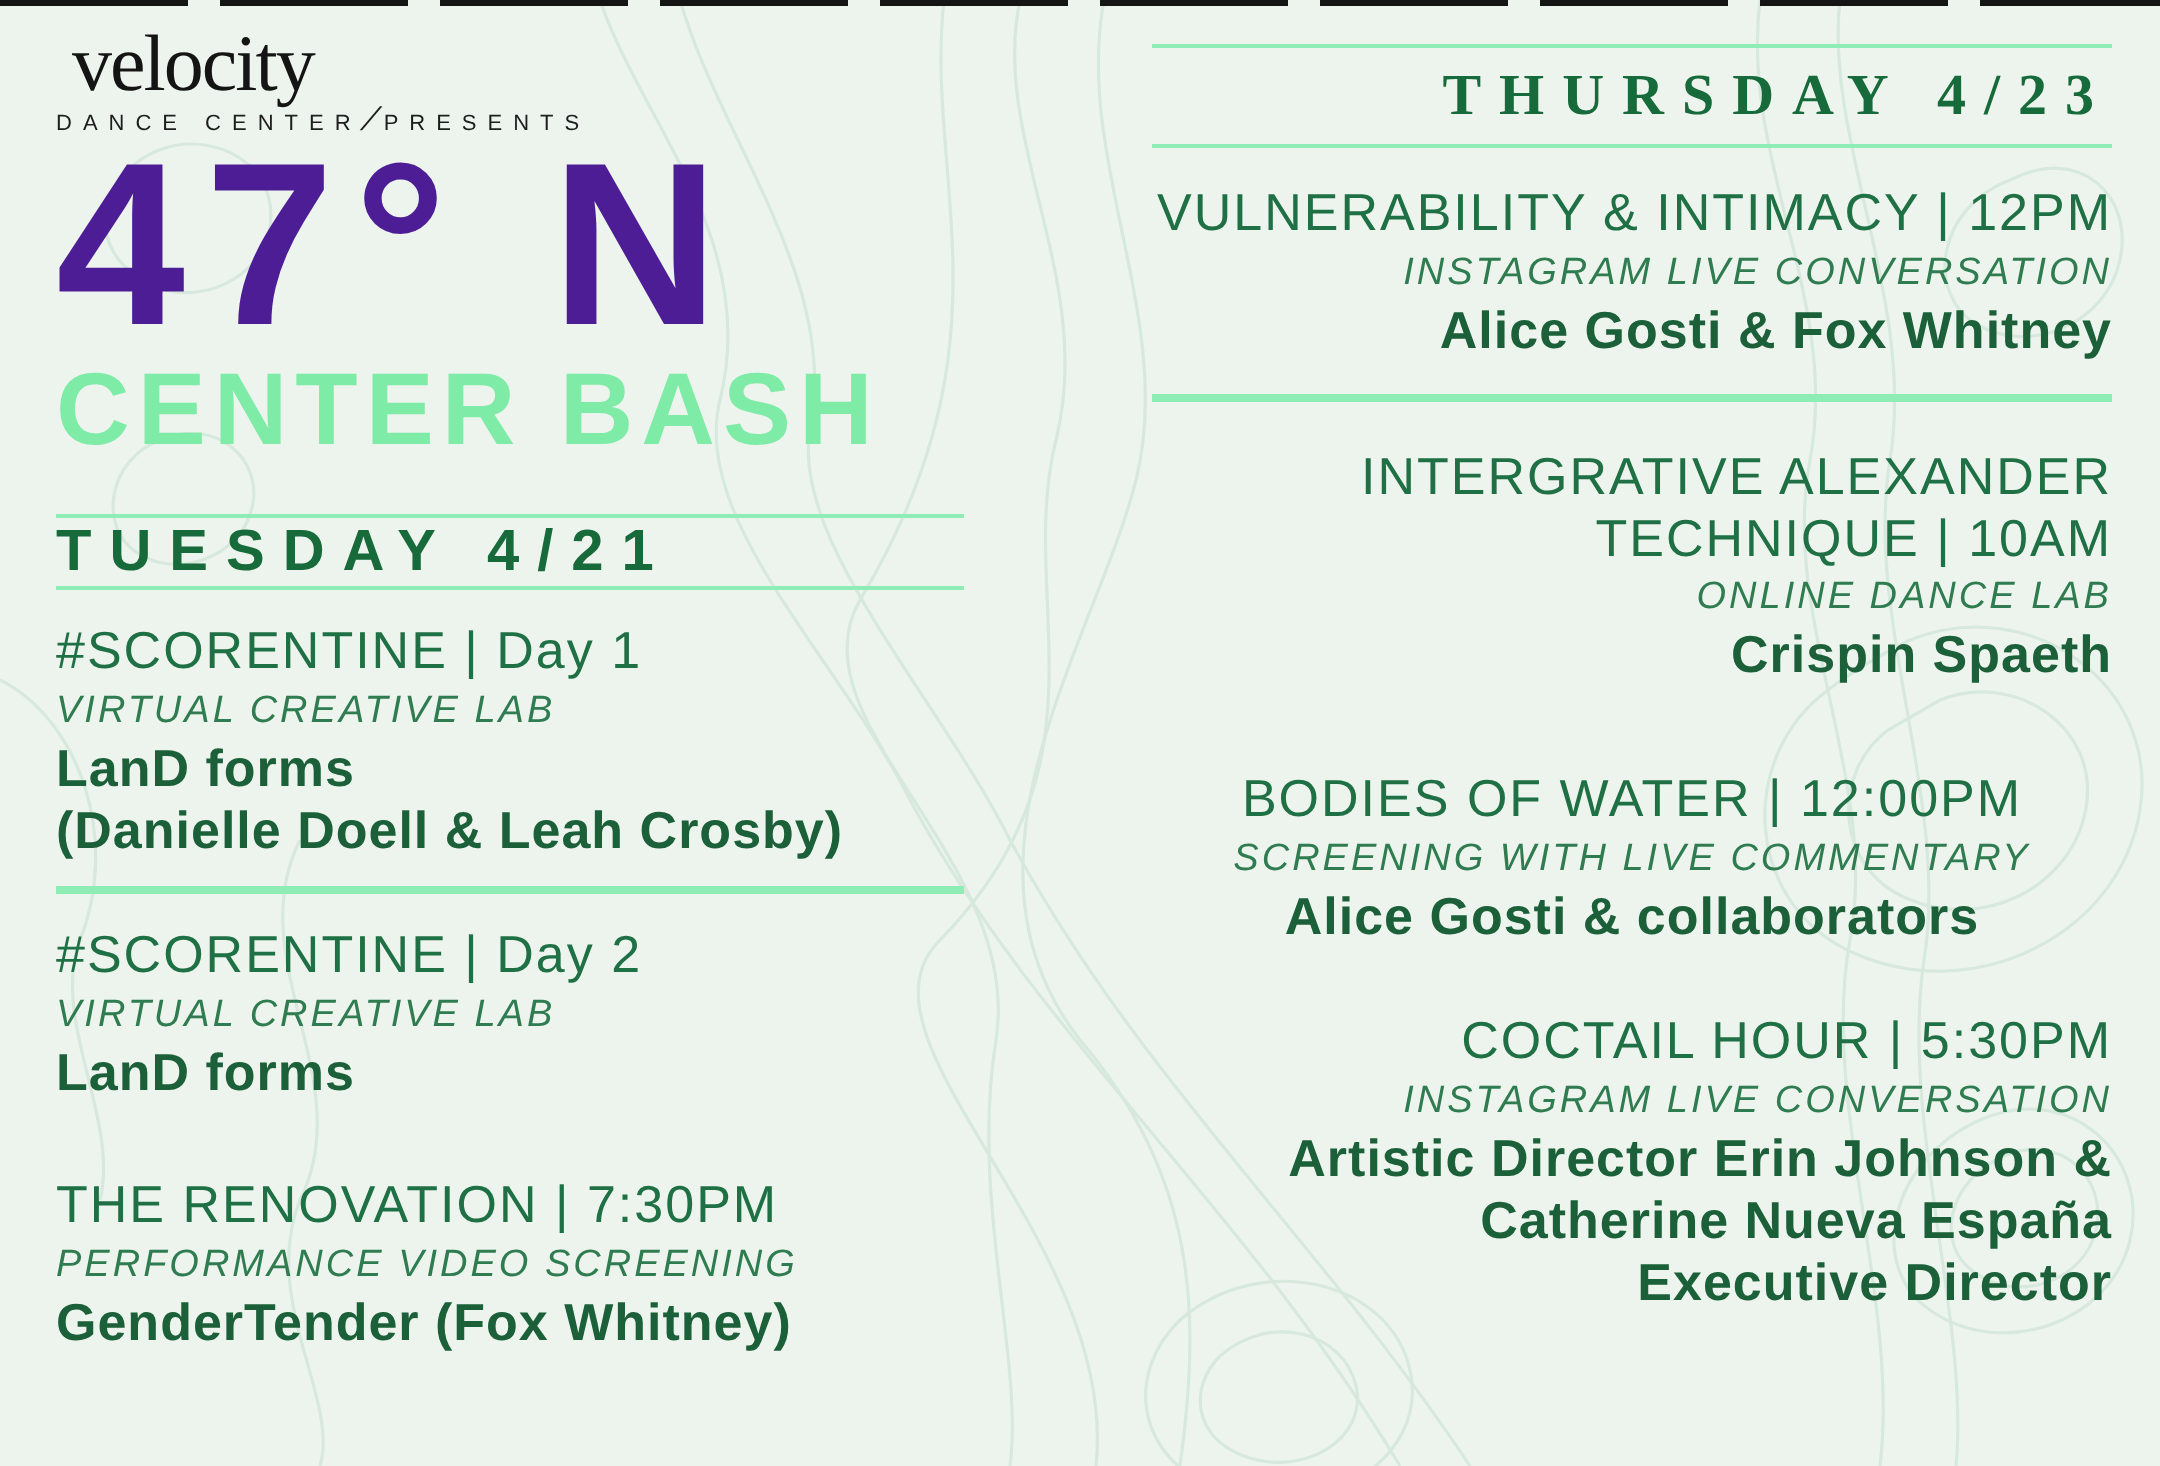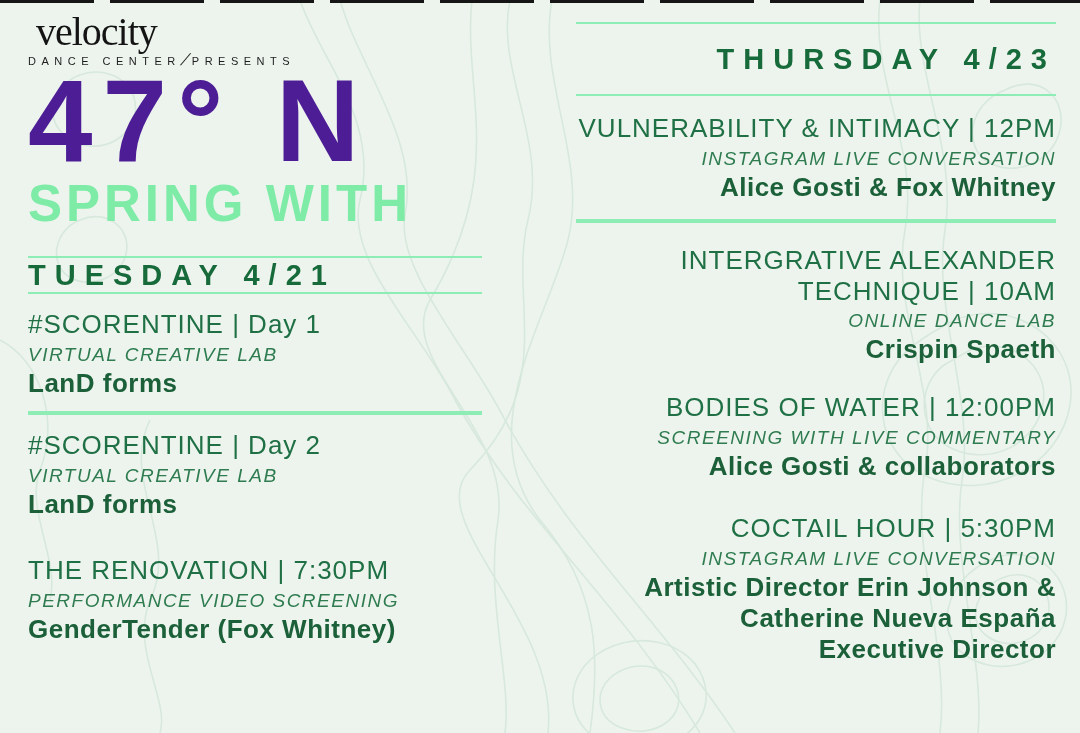--- a/index.html
+++ b/index.html
@@ -57,24 +57,24 @@
   }
   .ename{
     font-size:26px;line-height:31px;font-weight:700;color:#1b6039;
     letter-spacing:0.5px;white-space:nowrap;
   }
 
   
   .col-right{position:absolute;left:576px;top:0;width:480px;text-align:right;}
   .col-right .rule{width:480px;}
   .col-right .rule-top{margin-top:22px;}
-  .col-right .day{padding:20px 0;}
+  .col-right .day{padding:9px 0;font-family:Liberation Serif, serif;}
   .col-right .event{margin-top:16px;}
   .col-right .event.gap-mid{margin-top:22px;}
-  .col-right .event.gap-big{margin-top:26px;}
+  .col-right .event.gap-big{margin-top:40px;text-align:center;}
   .col-right .event.gap-huge{margin-top:30px;}
   .col-right .rule-mid{margin-top:16px;}
   .etitle.wrap{
     white-space:normal;max-width:430px;margin-left:auto;line-height:31px;
   }
 </style>
 </head>
 <body>
 
 <div class="poster">
@@ -107,30 +107,31 @@
   <div class="col-left">
 
     <div>
       <div class="logo-word">velocity</div>
       <div class="logo-sub">
         <span>DANCE CENTER</span><span class="logo-slash">/</span><span>PRESENTS</span>
       </div>
     </div>
 
     <div class="big-title">47° N</div>
-    <div class="big-sub">SPRING WITH</div>
+    <div class="big-sub">CENTER BASH</div>
 
     <div class="rule rule-1"></div>
     <div class="day">TUESDAY 4/21</div>
     <div class="rule"></div>
 
     <div class="event">
       <div class="etitle">#SCORENTINE | Day 1</div>
       <div class="esub">VIRTUAL CREATIVE LAB</div>
       <div class="ename">LanD forms</div>
+      <div class="ename">(Danielle Doell &amp; Leah Crosby)</div>
     </div>
 
     <div class="rule" style="margin-top:12px;"></div>
     <div class="rule"></div>
 
     <div class="event">
       <div class="etitle">#SCORENTINE | Day 2</div>
       <div class="esub">VIRTUAL CREATIVE LAB</div>
       <div class="ename">LanD forms</div>
     </div>

